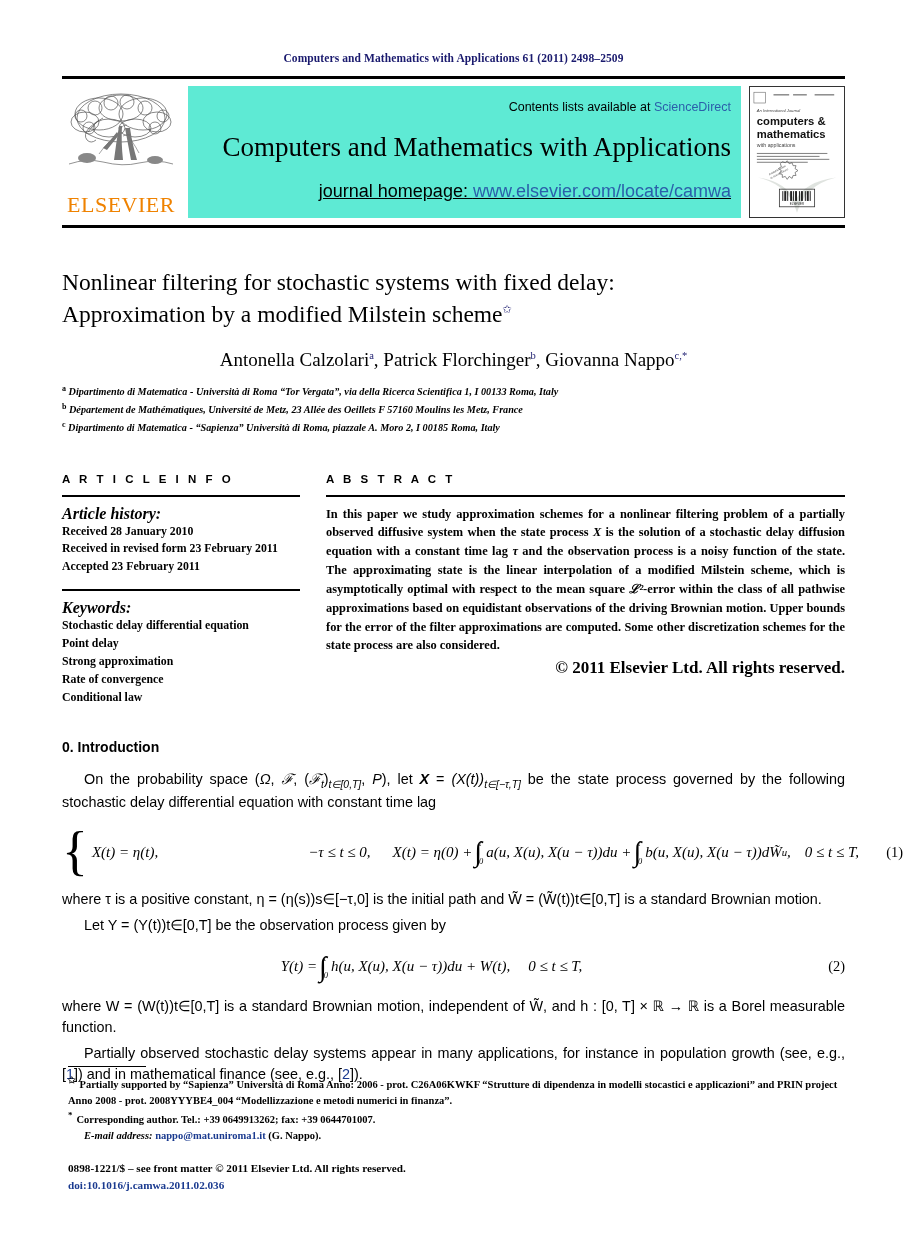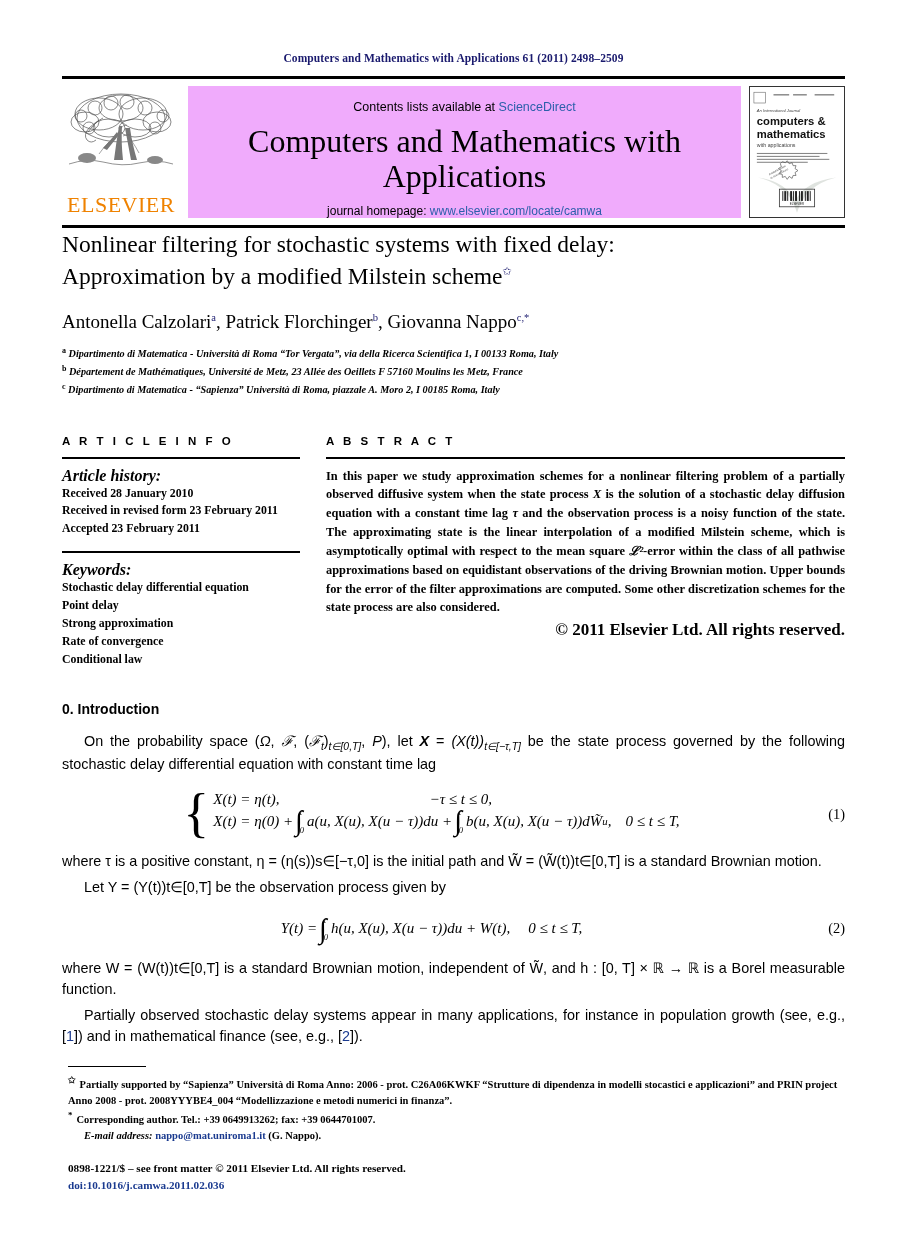--- a/index.html
+++ b/index.html
@@ -60,82 +60,85 @@
   .elsevier-word {
     font-family: "Liberation Serif", serif;
     font-size: 22px;
     letter-spacing: 0.5px;
     color: #ef8200;
     line-height: 1;
     padding-bottom: 2px;
   }
   .journal-banner {
     flex: 1 1 auto;
-    background: #f0abfc;
+    background: #5eead4;
     display: flex;
     flex-direction: column;
-    align-items: center;
+    align-items: flex-end;
     justify-content: space-between;
-    padding: 14px 10px 0 10px;
+    padding: 14px 10px 16px 10px;
     box-sizing: border-box;
   }
   .contents-line {
     font-family: "Liberation Sans", sans-serif;
     font-size: 12.5px;
     color: #000;
   }
   .contents-line .sd {
     color: #2b5faa;
   }
   .journal-name {
     font-family: "Liberation Serif", serif;
-    font-size: 32px;
+    font-size: 27px;
     color: #000;
     line-height: 1.1;
     text-align: center;
   }
   .homepage-line {
     font-family: "Liberation Sans", sans-serif;
-    font-size: 12px;
-    color: #000;
+    font-size: 18px;
+    color: #000;
+    text-decoration: underline;
   }
   .homepage-line .url {
     color: #2b5faa;
   }
   .cover-thumb {
     flex: 0 0 96px;
     width: 96px;
     border: 1px solid #333;
     background: #fff;
     box-sizing: border-box;
     position: relative;
     overflow: hidden;
   }
 
   
   .title-block {
+    padding-top: 38px;
   }
   .paper-title {
     font-family: "Liberation Serif", serif;
     font-size: 23.5px;
     line-height: 1.38;
     color: #000;
     font-weight: normal;
     margin: 0;
   }
   .paper-title sup {
     font-size: 11px;
     color: #1a1a6e;
     vertical-align: super;
   }
   .authors {
     font-family: "Liberation Serif", serif;
     font-size: 19px;
     margin-top: 18px;
     color: #000;
+    text-align: center;
   }
   .authors sup {
     font-size: 10.5px;
     color: #1a1a6e;
     vertical-align: super;
   }
   .affils {
     margin-top: 12px;
   }
   .affil {
@@ -254,21 +257,21 @@
     text-align: right;
     font-family: "Liberation Serif", serif;
     font-size: 14.4px;
   }
   .brace {
     font-size: 54px;
     line-height: 0.85;
     font-family: "Liberation Serif", serif;
     margin-right: 4px;
   }
-  .eq-lines { display: flex; flex-direction: column; gap: 0; }
+  .eq-lines { display: flex; flex-direction: row; gap: 22px; }
   .eq-line {
     display: flex;
     align-items: center;
     white-space: nowrap;
     font-style: italic;
     font-size: 15px;
   }
   .eq-cond {
     font-style: italic;
     white-space: nowrap;

